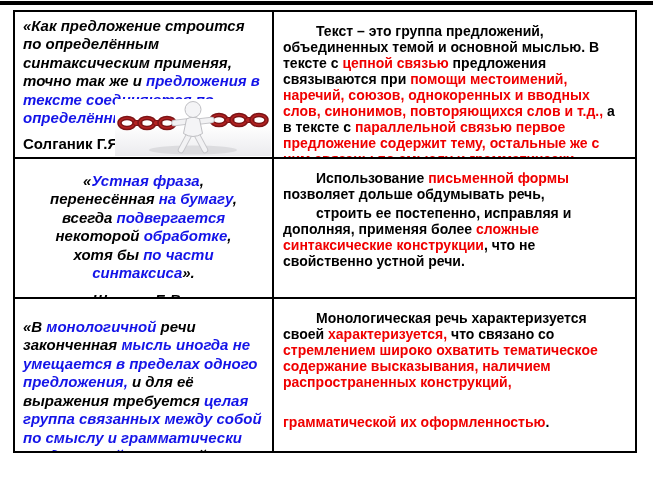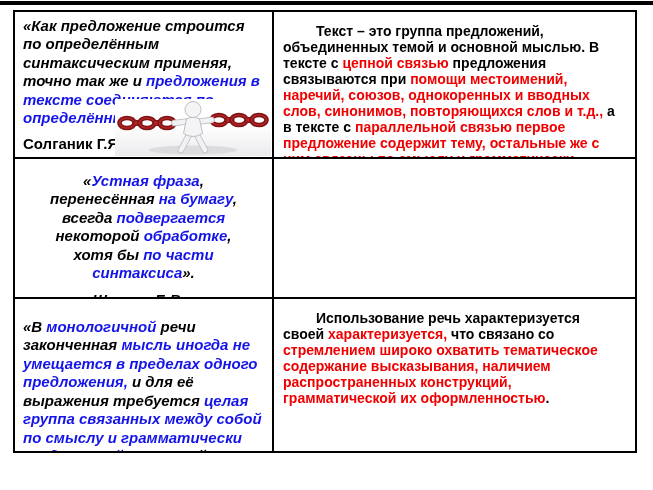--- a/index.html
+++ b/index.html
@@ -30,21 +30,21 @@
   .cell-text{font-weight:bold;color:var(--ink);}
   .lefttext{font-size:15px;line-height:1.23;font-style:italic;padding:5px 8px 0 8px;}
   .righttext{font-size:14px;line-height:1.14;padding:4px 11px 0 9px;}
   .centered{text-align:center;}
   .centered .lefttext{padding:13px 28px 0 28px;}
   .r3l .lefttext{padding-top:19px;}
 
   .para{margin:0;}
   .para.indent{text-indent:33px;margin-top:8px;}
   .para + .para{margin-top:3px;}
-  .para.gap{margin-top:0;}
+  .para.gap{margin-top:24px;}
 
   .run-ink{color:var(--ink);}
   .run-blue{color:var(--blue);}
   .run-red{color:var(--red);}
 
   .author{font-weight:bold;font-size:15px;color:var(--ink);}
   .author-left{margin-top:7px;padding-left:8px;font-style:normal;}
   .author-right{margin-top:8px;padding-right:10px;font-style:italic;}
 
   .clipart{
@@ -117,30 +117,32 @@
 
     <div class="cell col-left centered">
       <div class="cell-text lefttext">
           <div class="para"><span class="run-ink">«</span><span class="run-blue">Устная фраза</span><span class="run-ink">, перенесённая </span><span class="run-blue">на бумагу</span><span class="run-ink">, всегда </span><span class="run-blue">подвергается</span><span class="run-ink"> некоторой </span><span class="run-blue">обработке</span><span class="run-ink">, хотя бы </span><span class="run-blue">по части синтаксиса</span><span class="run-ink">».</span></div>
         </div>
       <div class="author author-right">Шергин Б.В.</div>
     </div>
 
     <div class="cell">
       <div class="cell-text righttext">
+          <div class="para indent"><span class="run-ink">Использование </span><span class="run-red">письменной формы</span><span class="run-ink"> позволяет дольше обдумывать речь,</span></div>
+          <div class="para indent"><span class="run-ink">строить ее постепенно, исправляя и дополняя, применяя более </span><span class="run-red">сложные синтаксические конструкции</span><span class="run-ink">, что не свойственно устной речи.</span></div>
         </div>
     </div>
 
     <div class="cell col-left row3 r3l">
       <div class="cell-text lefttext">
           <div class="para"><span class="run-ink">«В </span><span class="run-blue">монологичной</span><span class="run-ink"> речи законченная </span><span class="run-blue">мысль иногда не умещается в пределах одного предложения,</span><span class="run-ink"> и для её выражения требуется </span><span class="run-blue">целая группа связанных между собой по смыслу и грамматически предложений</span><span class="run-ink">». Шанский Н.М.</span></div>
         </div>
     </div>
 
     <div class="cell row3">
       <div class="cell-text righttext">
-          <div class="para indent"><span class="run-ink">Использование речь характеризуется своей </span><span class="run-red">характеризуется,</span><span class="run-ink"> что связано со </span><span class="run-red">стремлением широко охватить тематическое содержание высказывания, наличием распространенных конструкций,</span></div>
+          <div class="para indent"><span class="run-ink">Монологическая речь характеризуется своей </span><span class="run-red">характеризуется,</span><span class="run-ink"> что связано со </span><span class="run-red">стремлением широко охватить тематическое содержание высказывания, наличием распространенных конструкций,</span></div>
           <div class="para gap"><span class="run-red">грамматической их оформленностью</span><span class="run-ink">.</span></div>
         </div>
     </div>
 
   </div>
 </div>
 
 </body></html>

